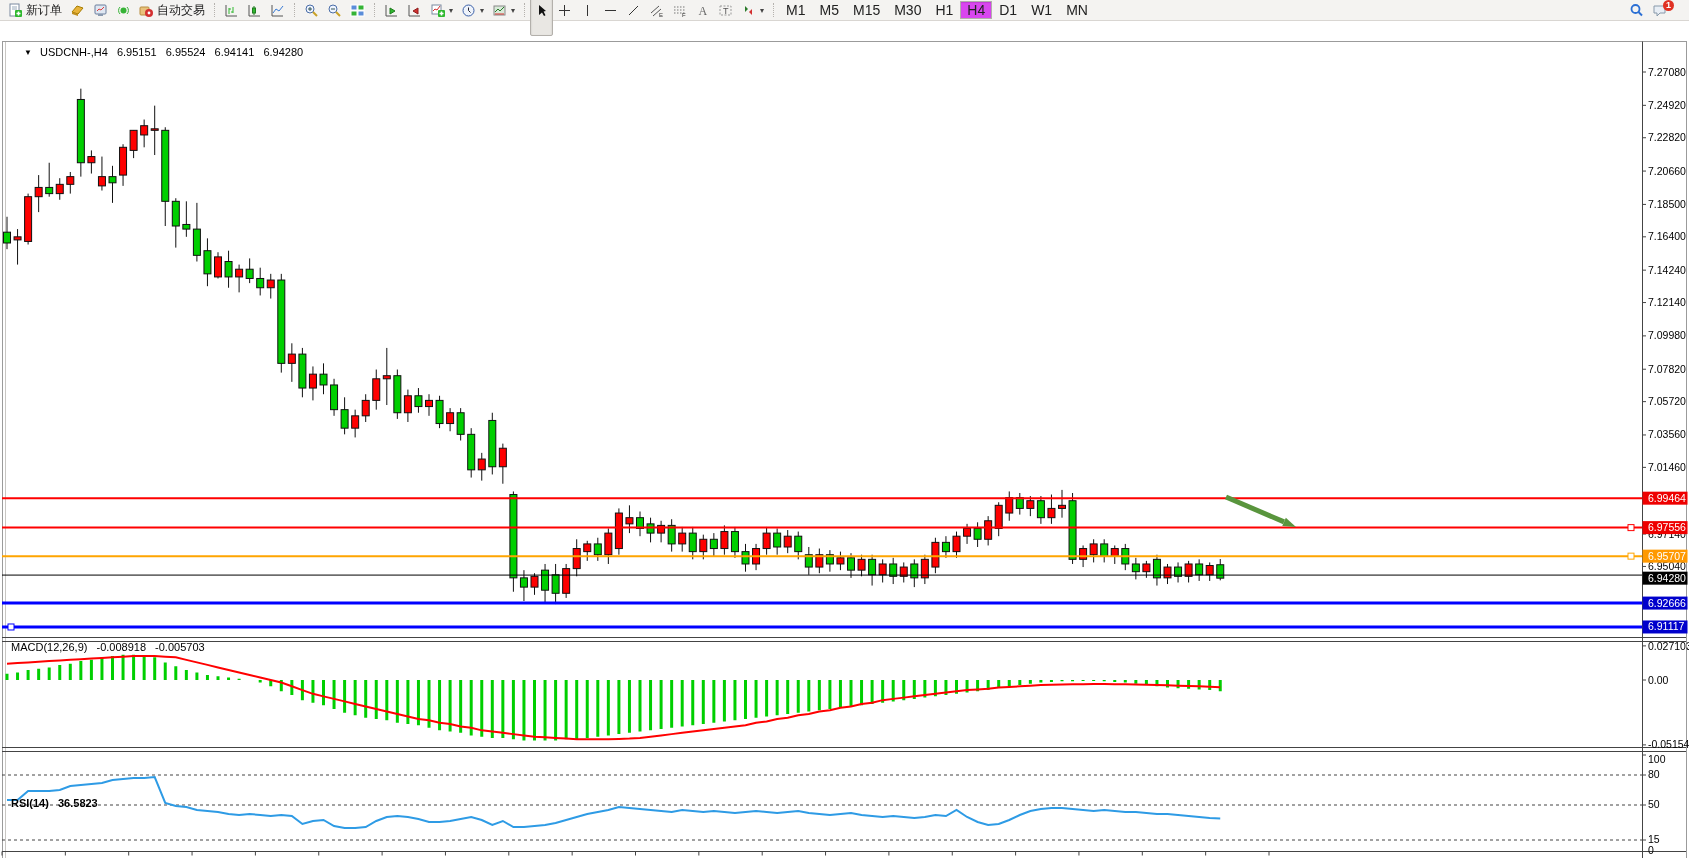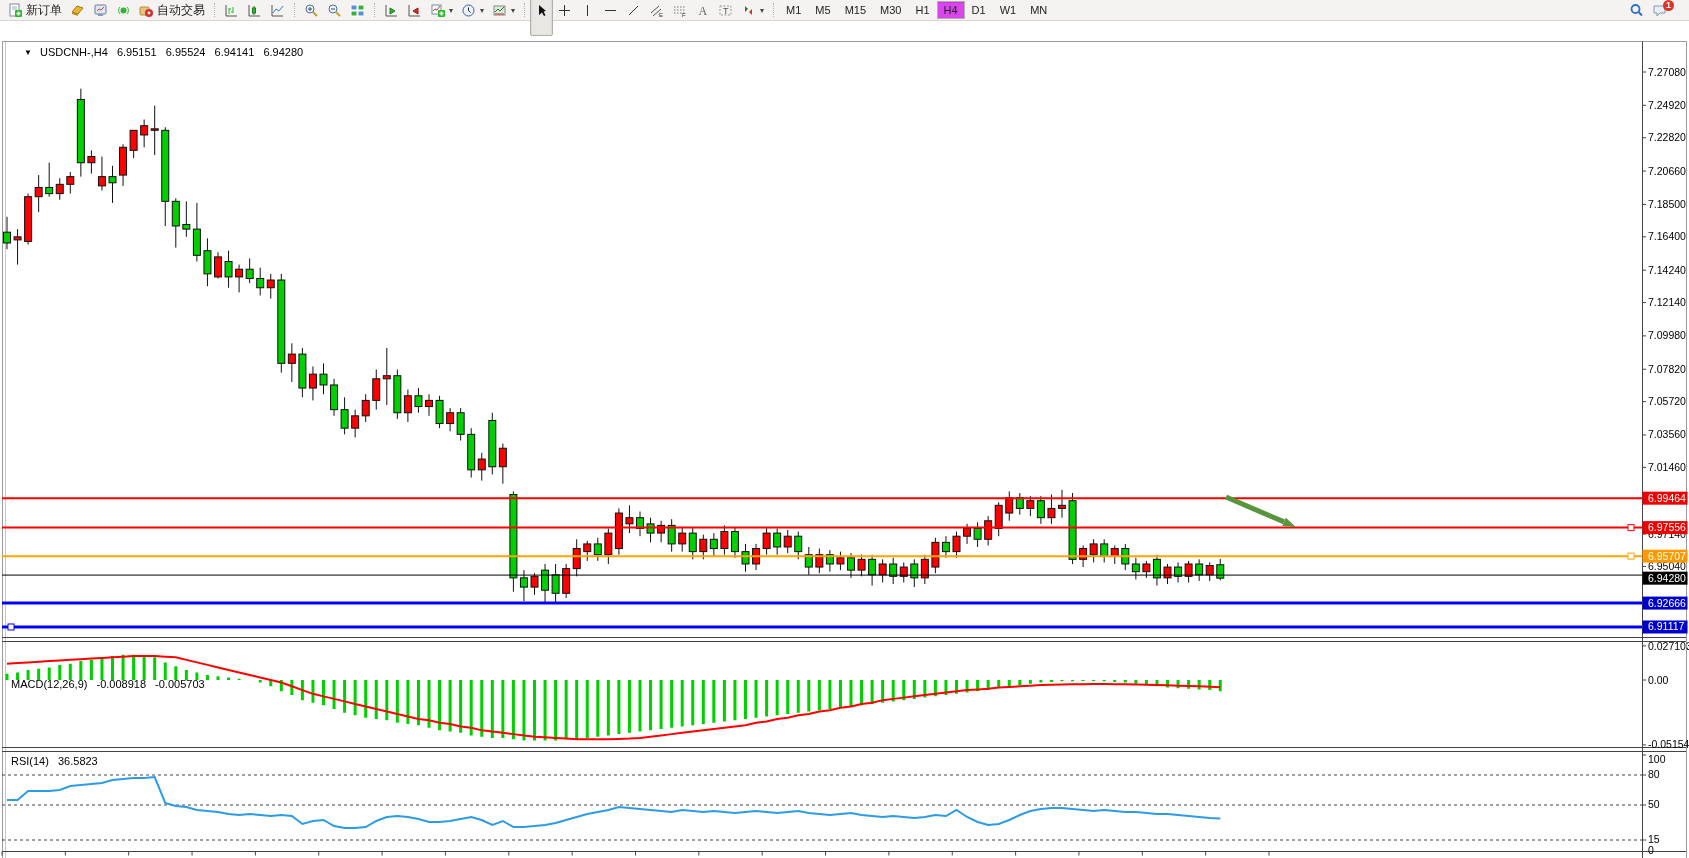--- a/index.html
+++ b/index.html
@@ -5,31 +5,31 @@
   html,body{margin:0;padding:0;width:1689px;height:858px;overflow:hidden;background:#efeeec;
     font-family:"Liberation Sans","DejaVu Sans",sans-serif;}
   #toolbar{position:absolute;top:0;left:0;right:0;height:20px;display:flex;align-items:center;
     padding:0 4px;background:#f4f3f1;border-bottom:1px solid #d9d6d2;z-index:10;font-size:12px;color:#222;}
   .tbtn{display:inline-flex;align-items:center;gap:3px;height:18px;padding:16px 3px;border:1px solid transparent;border-radius:2px;cursor:default;}
   .tbtn.active{background:#e9e7e3;border-color:#b3b0ab;box-shadow:inset 0 1px 2px rgba(0,0,0,.18);}
   .tbtn svg{display:block;}
   .caret{font-size:8px;color:#444;margin-left:1px;}
   .tbsep{width:0;height:14px;border-left:1px dotted #b5b2ae;margin:0 5px;}
   .tbspacer{flex:1;}
-  .tf{padding:0 6px;height:16px;display:inline-flex;align-items:center;font-size:11px;color:#222;border:1px solid transparent;}
+  .tf{padding:0 6px;height:16px;display:inline-flex;align-items:center;font-size:14px;color:#222;border:1px solid transparent;}
   .tf.active{background:#d946ef;border:1px solid #b3b0ab;box-shadow:inset 0 1px 1px rgba(0,0,0,.12);}
   .badge{position:relative;top:-5px;left:-7px;background:#e03123;color:#fff;border-radius:8px;
     font-size:9px;line-height:11px;padding:0 3px;font-weight:bold;}
   #chart-window{position:absolute;top:20px;left:0;right:0;bottom:0;background:#fff;}
   #chart-svg{position:absolute;top:0;left:0;z-index:1;}
   .lbl{position:absolute;z-index:5;font-size:11px;color:#000;white-space:nowrap;}
   #symbol-title{top:26px;left:24px;}
   #symbol-title .arr{font-size:8px;vertical-align:1px;margin-right:5px;}
-  #macd-label{top:621px;left:11px;margin-top:37px;}
-  #rsi-label{top:735px;left:11px;}
+  #macd-label{top:621px;left:11px;}
+  #rsi-label{top:777px;left:11px;font-weight:bold;}
   .sp{margin-right:6px;}
 </style>
 </head>
 <body>
 
 <div id="toolbar">
     <span class="tbtn">
       <span>
         <svg width="15" height="15" viewBox="0 0 15 15">
           <rect x="2" y="1" width="9" height="12" fill="#fff" stroke="#7a8aa0"></rect>

